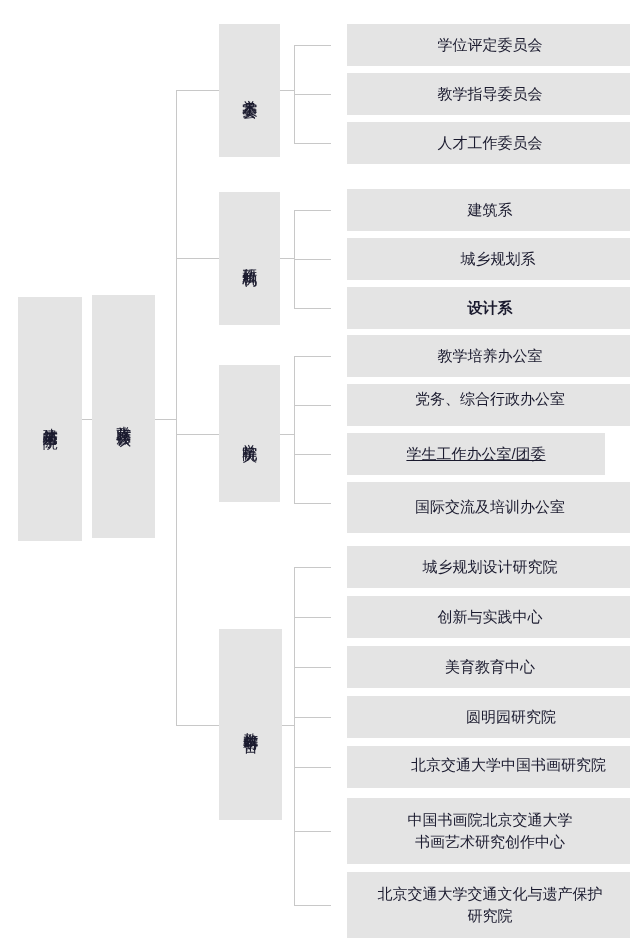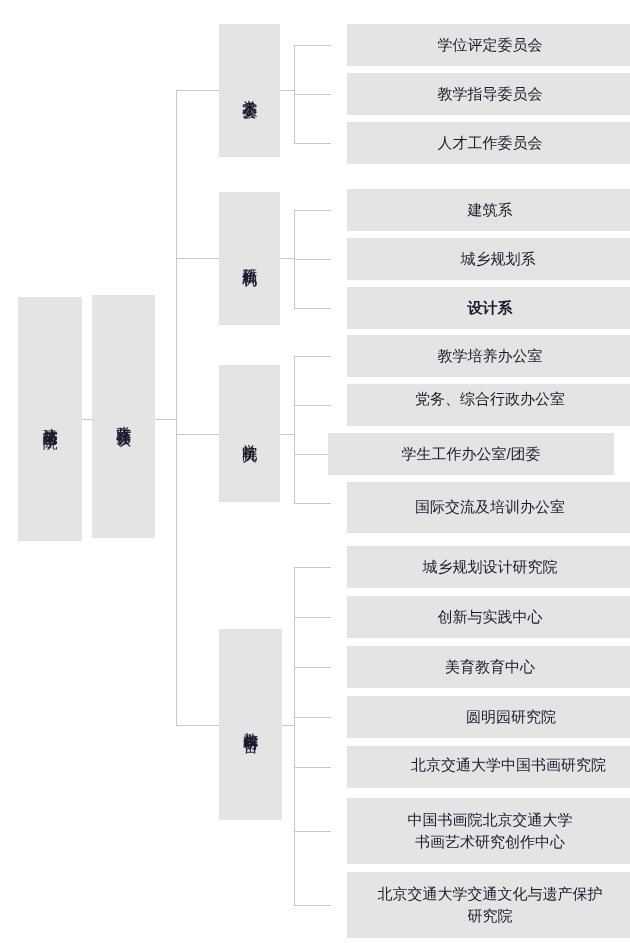--- a/index.html
+++ b/index.html
@@ -120,21 +120,21 @@
   <div class="node-box leaf-box" style="left:331px; top:335px; width:286px; height:42px;">
     <span class="leaf-text">教学培养办公室</span>
   </div>
 
   <div class="connector h-line" style="left:294px; top:405px; width:37px;"></div>
   <div class="node-box leaf-box" style="left:331px; top:384px; width:286px; height:42px;align-items:flex-end;">
     <span class="leaf-text">党务、综合行政办公室</span>
   </div>
 
   <div class="connector h-line" style="left:294px; top:454px; width:37px;"></div>
-  <div class="node-box leaf-box" style="left:312px; top:433px; width:286px; height:42px;">
+  <div class="node-box leaf-box" style="left:331px; top:433px; width:258px; height:42px;text-decoration:underline;">
     <span class="leaf-text">学生工作办公室/团委</span>
   </div>
 
   <div class="connector h-line" style="left:294px; top:503px; width:37px;"></div>
   <div class="node-box leaf-box" style="left:331px; top:482px; width:286px; height:51px;">
     <span class="leaf-text">国际交流及培训办公室</span>
   </div>
 
   <div class="connector h-line" style="left:176px; top:725px; width:43px;"></div>
   <div class="node-box vertical-box" style="left:219px; top:629px; width:63px; height:191px;">

